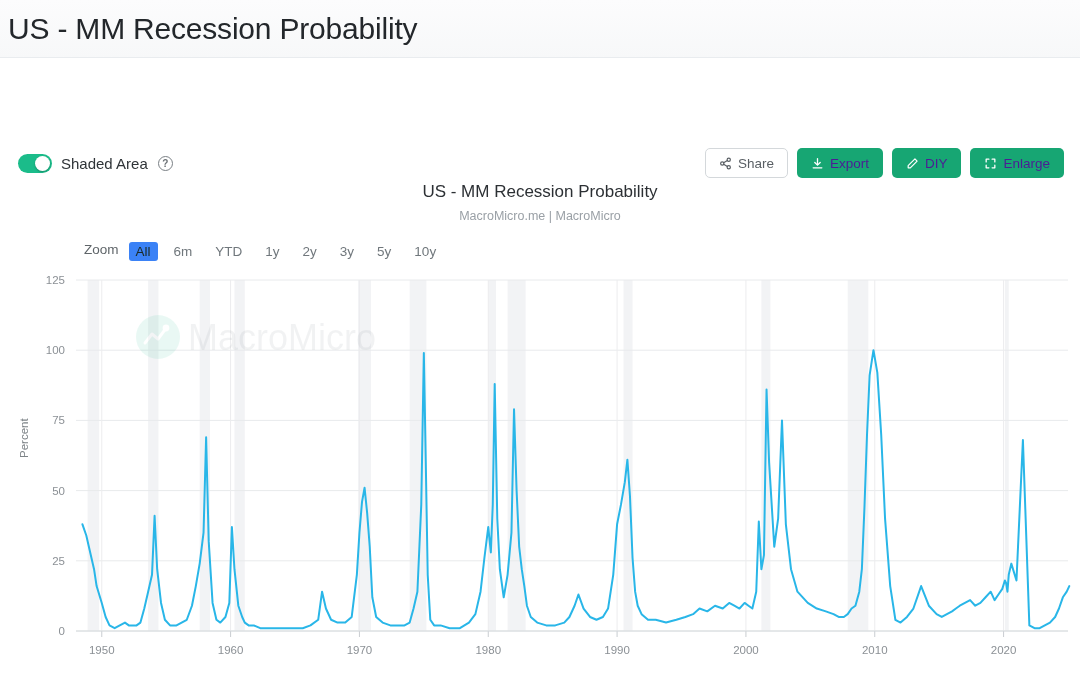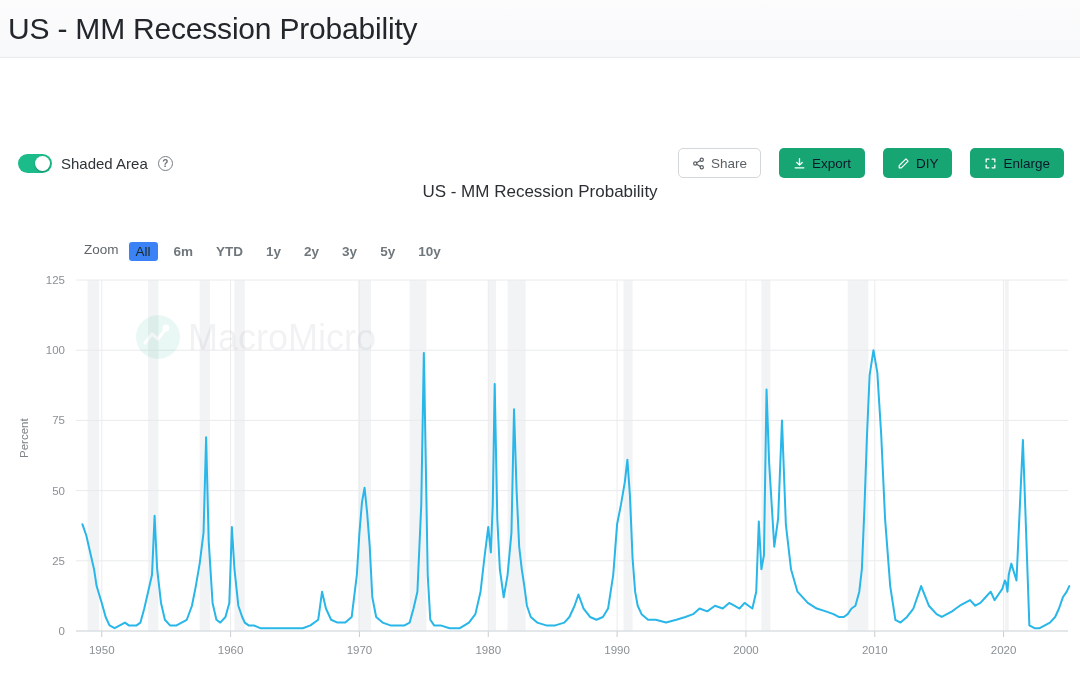--- a/index.html
+++ b/index.html
@@ -50,33 +50,33 @@
   }
   .toggle-label { font-size: 15px; color:#2f3438; white-space: nowrap; }
   .help-icon {
     width: 15px; height: 15px; border-radius: 50%;
     border: 1.3px solid #7a8085; color:#6b7175;
     font-size: 10px; line-height: 13px; text-align: center;
     font-weight: 700; display:inline-block; cursor: pointer;
     margin-left: 1px;
   }
 
-  .btn-group { margin-left:auto; display:flex; align-items:center; gap: 18px; }
+  .btn-group { margin-left:auto; display:flex; align-items:center; gap: 9px; }
   .btn {
     height: 30px;
     display:flex; align-items:center; gap:6px;
     padding: 0 13px;
     border-radius: 5px;
     font-size: 13.5px;
     cursor: pointer;
     white-space: nowrap;
     border: 1px solid transparent;
   }
   .btn.ghost { background:#fff; border-color:#d4d8db; color:#595f64; }
-  .btn.primary { background:#17a673; color:#0f172a; }
+  .btn.primary { background:#17a673; color:#4c1d95; }
   .btn svg { display:block; }
 
   
   .chart-title {
     position:absolute; top:124px; left:0; right:0;
     text-align:center; font-size:17px; color:#2c3034; font-weight:400;
   }
   .chart-subtitle {
     position:absolute; top:151px; left:0; right:0;
     text-align:center; font-size:12.5px; color:#9aa0a6;
@@ -84,21 +84,21 @@
 
   
   .zoom-bar {
     position:absolute; top:184px; left:84px;
     display:flex; align-items:flex-start; gap:0px;
     font-size:13.5px;
   }
   .zoom-bar .zlabel { color:#5f6569; margin-right:10px; }
   .zoom-bar .zbtn {
     padding: 2px 7px; border-radius:3px; color:#70777c;
-    cursor:pointer; margin-right: 9px; font-weight: bold;
+    cursor:pointer; margin-right: 9px;
   }
   .zoom-bar .zbtn.active { background:#3b82f6; color:#1b2a24; font-weight:400; }
 
   
   .plot-wrap { position:absolute; left:0; top:0; width:1080px; height:615px; }
   .axis-title {
     position:absolute; left:18px; top:400px;
     transform: rotate(-90deg); transform-origin: left top;
     font-size:11.5px; color:#7d8387; white-space:nowrap;
   }
@@ -169,20 +169,21 @@
               <path d="M20 15v5h-5"></path>
           </svg>
         </span>
         <span>Enlarge</span>
       </div>
 
     </div>
   </div>
 
   <div class="chart-title">US - MM Recession Probability</div>
+  <div class="chart-subtitle">MacroMicro.me | MacroMicro</div>
 
   <div class="zoom-bar">
     <span class="zlabel">Zoom</span>
     <span class="zbtn active">All</span>
     <span class="zbtn">6m</span>
     <span class="zbtn">YTD</span>
     <span class="zbtn">1y</span>
     <span class="zbtn">2y</span>
     <span class="zbtn">3y</span>
     <span class="zbtn">5y</span>

